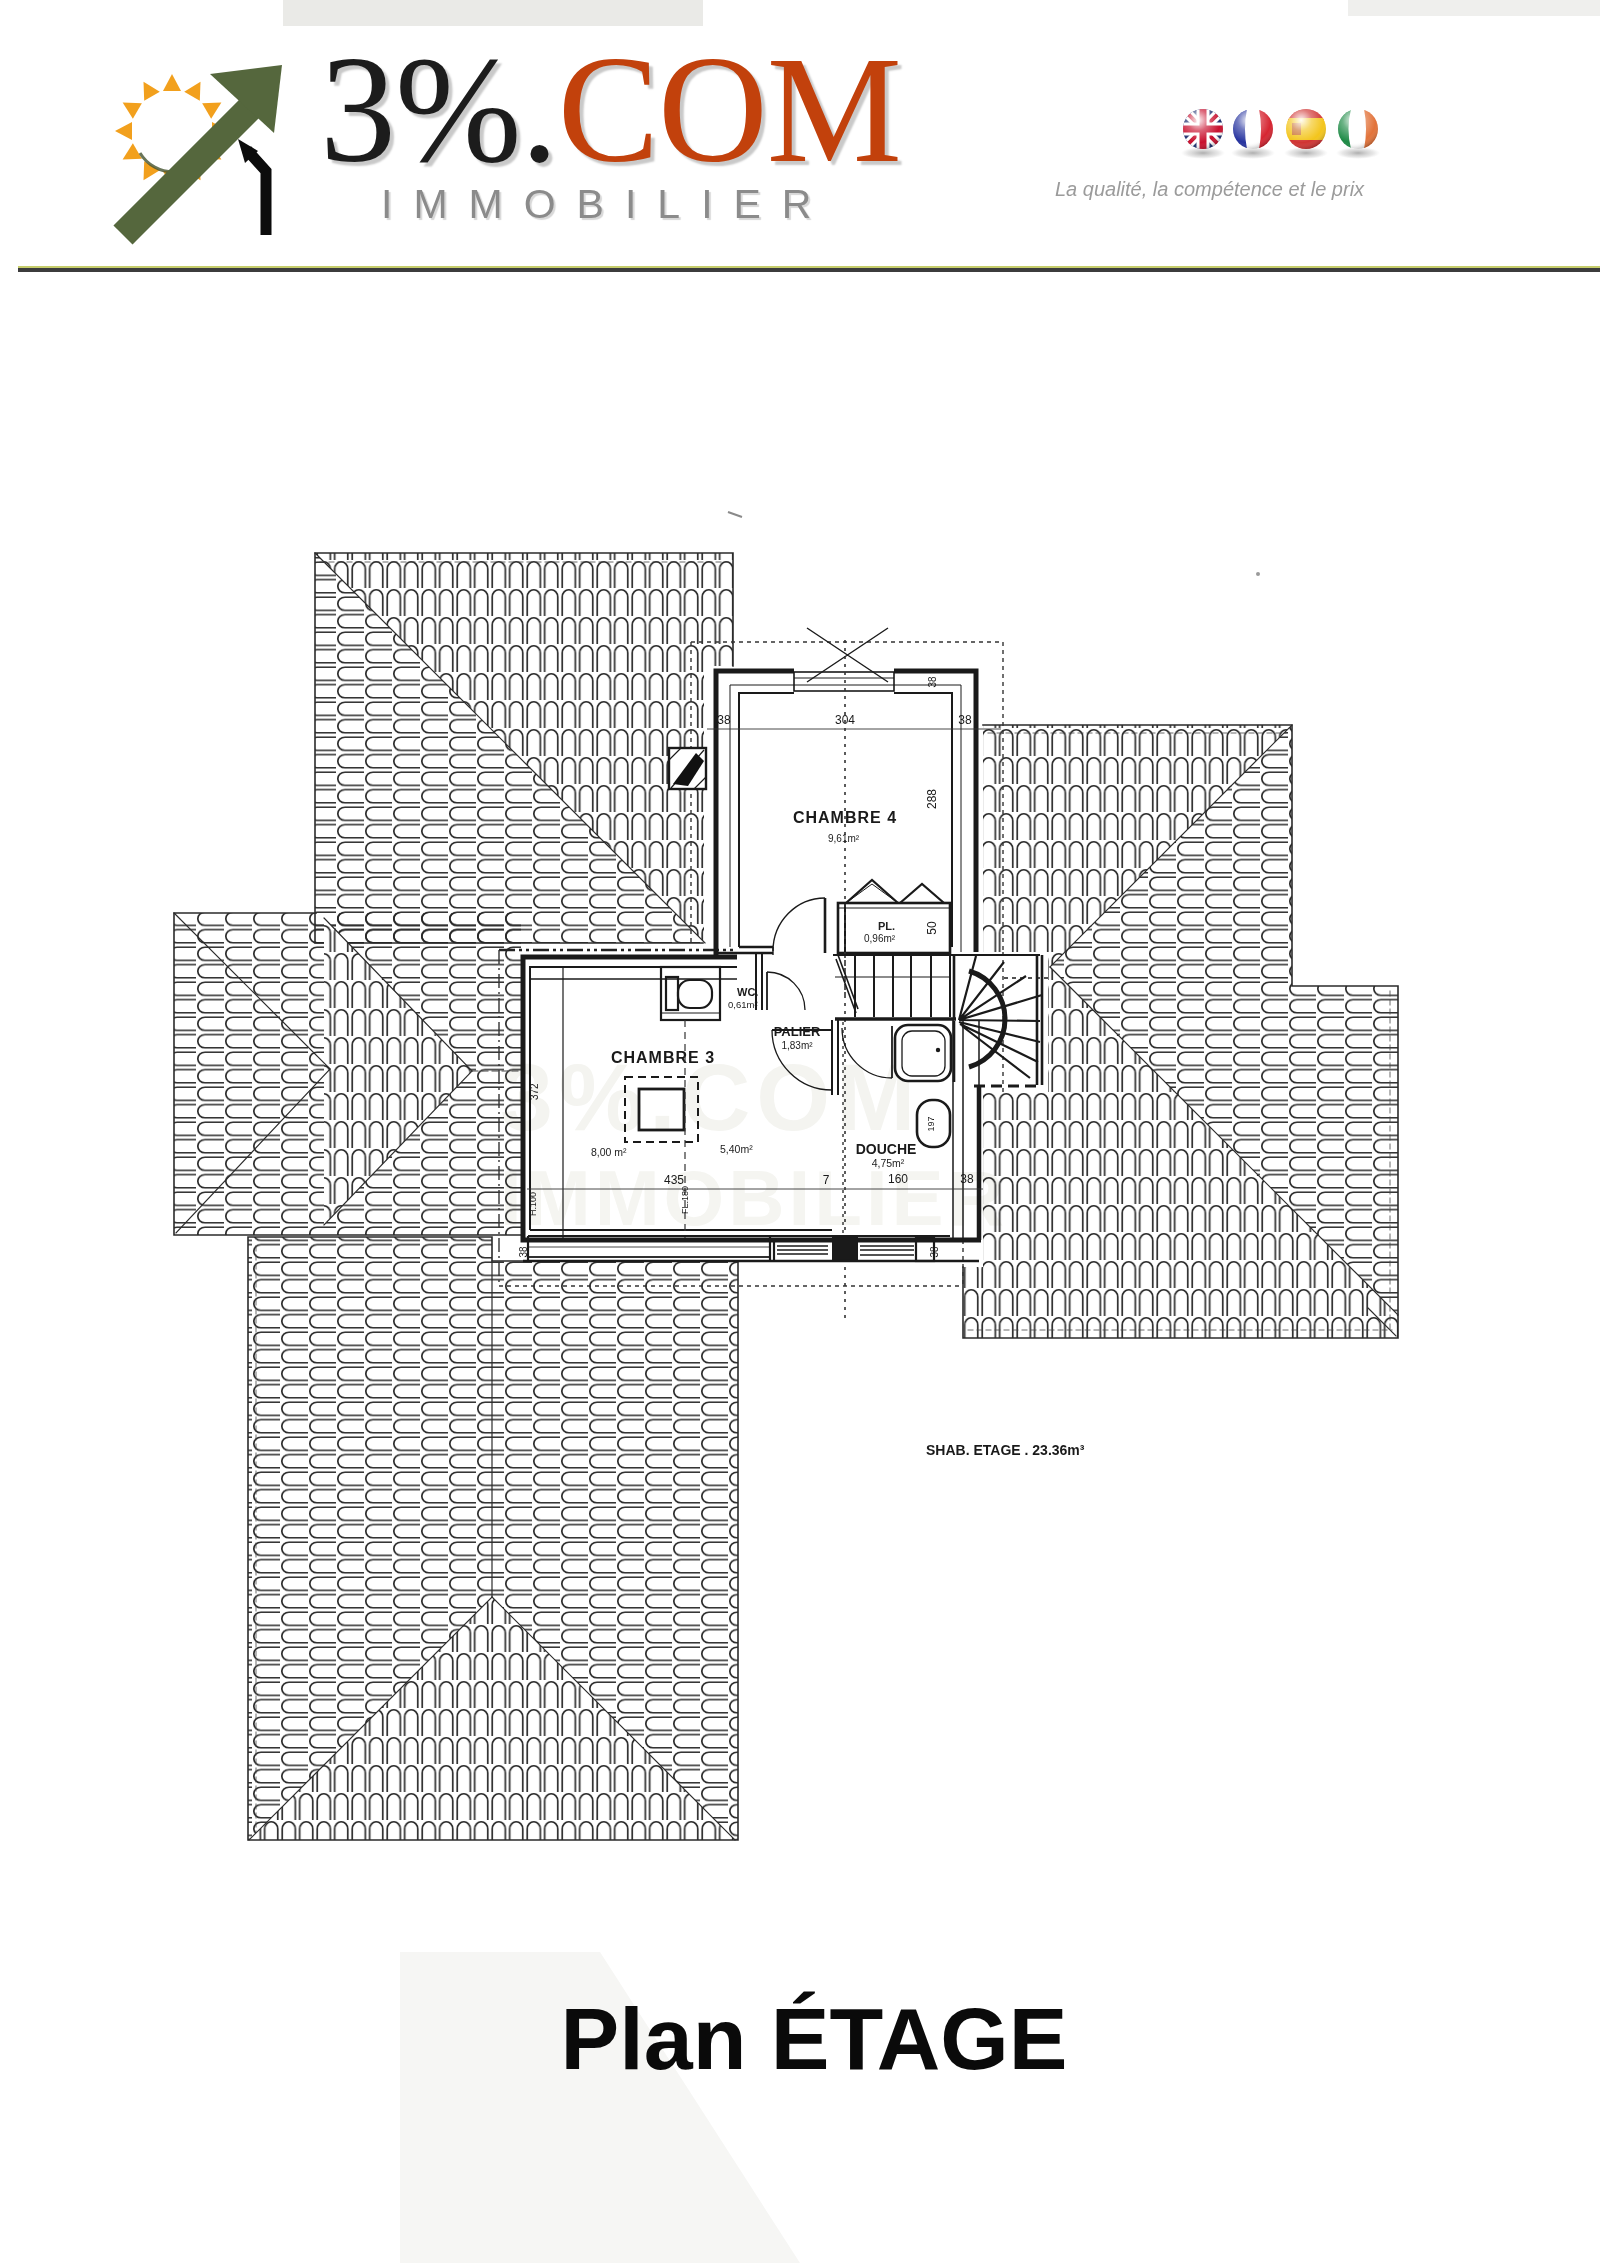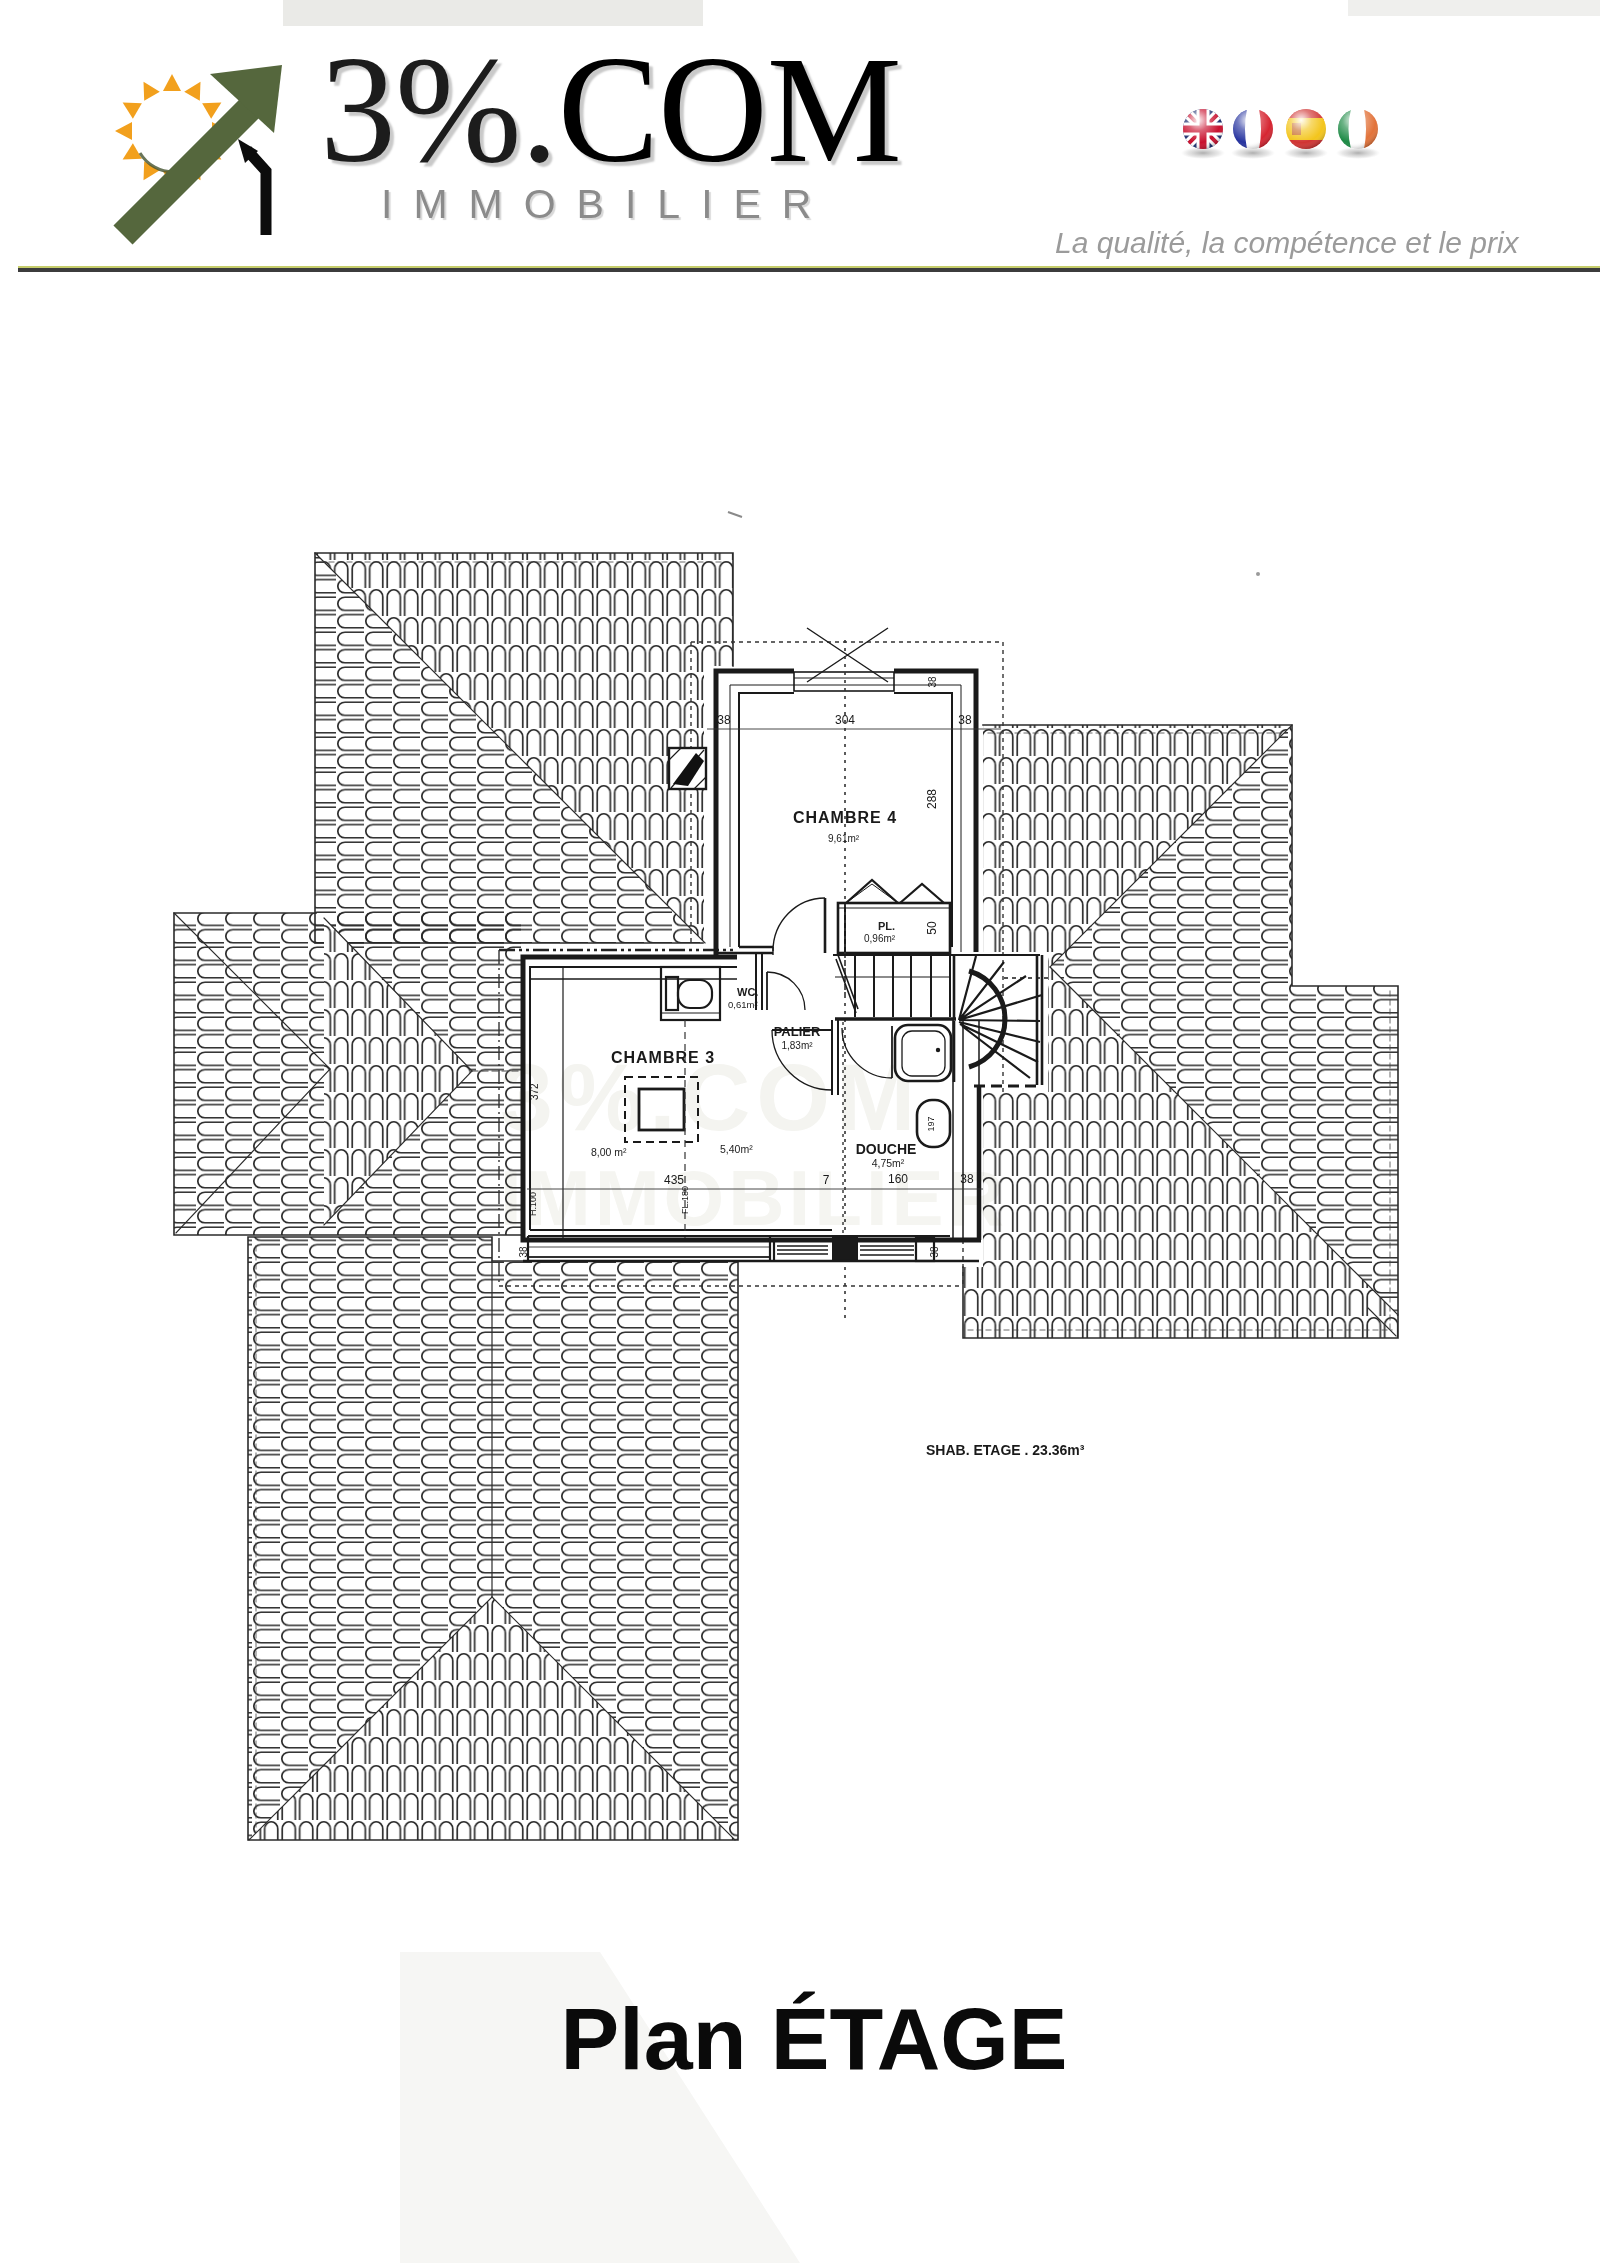--- a/index.html
+++ b/index.html
@@ -60,21 +60,21 @@
   <path d="M45,108 A39,39 0 0 0 113,106" fill="none" stroke="#44532f" stroke-width="3" opacity="0.8"></path>
 
   <line x1="28" y1="190" x2="160" y2="58" stroke="#55673d" stroke-width="27"></line>
 
   <polygon points="187,20 115,29 179,88" fill="#55673d"></polygon>
 
   <path d="M152,105 L171,126 L171,190" fill="none" stroke="#0c0c0c" stroke-width="11"></path>
   <path d="M143,94 L163,106 L150,118 Z" fill="#0c0c0c"></path>
 </svg>
 
-<div class="abs" style="left:320px;top:34px;font-family:'Liberation Serif',serif;font-size:152px;line-height:1;letter-spacing:-1px;color:#1c1c1c;text-shadow:4px 4px 2px #c9c9c9;white-space:nowrap;">3%.<span style="color:#000000">COM</span></div>
+<div class="abs" style="left:320px;top:34px;font-family:'Liberation Serif',serif;font-size:152px;line-height:1;letter-spacing:-1px;color:#1c1c1c;text-shadow:4px 4px 2px #c9c9c9;white-space:nowrap;">3%.<span style="color:#c2410c">COM</span></div>
 
 <div class="abs" style="left:381px;top:181px;font-size:41px;letter-spacing:21px;color:#8b8b8b;text-shadow:2px 2px 1px #d8d8d8;">IMMOBILIER</div>
 
 <svg class="abs" style="left:1170px;top:90px" width="230" height="80" viewBox="0 0 230 80">
   <defs>
     <radialGradient id="gloss" cx="0.38" cy="0.28" r="0.75">
       <stop offset="0" stop-color="#ffffff" stop-opacity="0.95"></stop>
       <stop offset="0.35" stop-color="#ffffff" stop-opacity="0.35"></stop>
       <stop offset="0.75" stop-color="#ffffff" stop-opacity="0"></stop>
       <stop offset="1" stop-color="#000000" stop-opacity="0.25"></stop>
@@ -128,21 +128,21 @@
   </g>
 
   <g clip-path="url(#c4)">
     <path d="M168,19 h13 q-5,20 0,40 h-13 z" fill="#1d8a45"></path>
     <path d="M181,19 h13 q-4,20 0,40 h-13 z" fill="#ffffff"></path>
     <path d="M194,19 h14 v40 h-14 q4,-20 0,-40 z" fill="#e2733a"></path>
     <circle cx="188" cy="39" r="20" fill="url(#gloss)"></circle>
   </g>
 </svg>
 
-<div class="abs" style="left:1055px;top:178px;font-style:italic;font-size:30px;color:#9b9b9b;white-space:nowrap;margin-top:48px;">La qualité, la compétence et le prix</div>
+<div class="abs" style="left:1055px;top:178px;font-style:italic;font-size:20px;color:#9b9b9b;white-space:nowrap;">La qualité, la compétence et le prix</div>
 
 <div class="abs" style="left:18px;top:266px;width:1582px;height:2px;background:#c6cd6b;"></div>
 <div class="abs" style="left:18px;top:268px;width:1582px;height:4px;background:#3c3c3c;"></div>
 
 <svg class="abs" style="left:0;top:0" width="1600" height="2263" viewBox="0 0 1600 2263">
 <defs>
   <pattern id="tv" width="17.5" height="28" patternUnits="userSpaceOnUse">
     <path d="M2.2,28 V9 A6.55,7.2 0 0 1 15.3,9 V28" fill="none" stroke="#262626" stroke-width="1.65"></path>
   </pattern>
   <pattern id="th" width="28" height="17.5" patternUnits="userSpaceOnUse">

